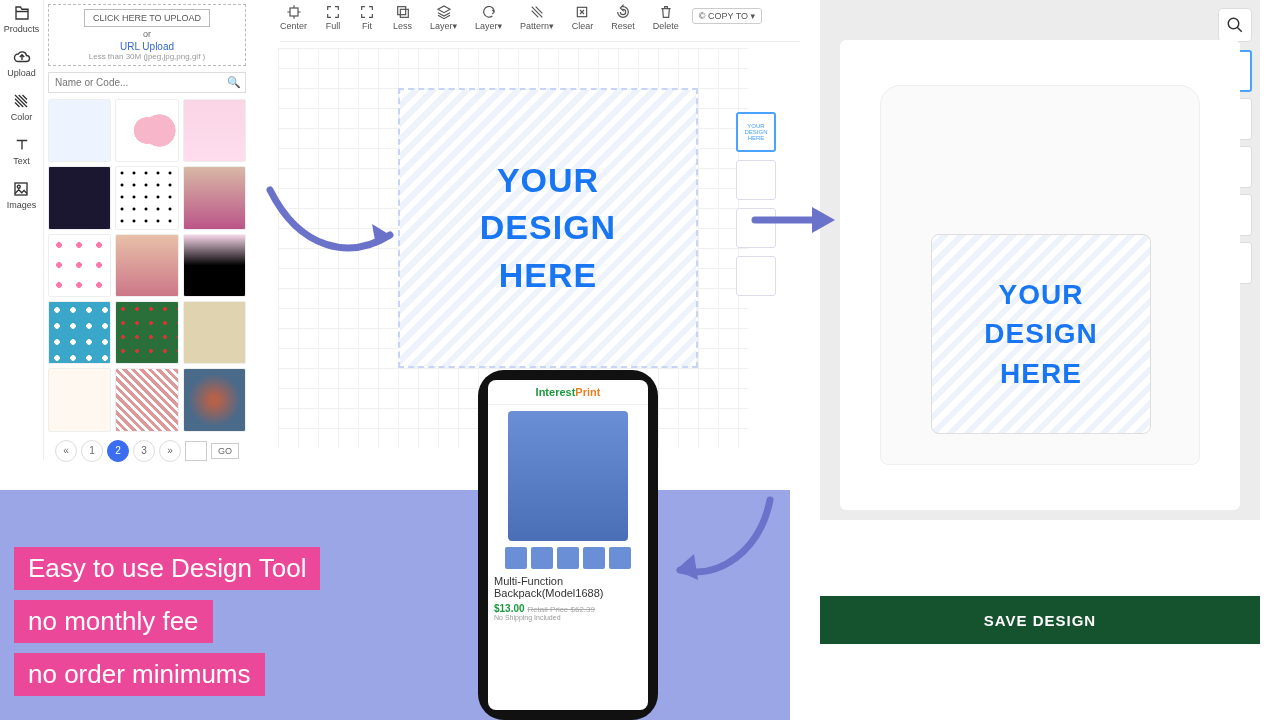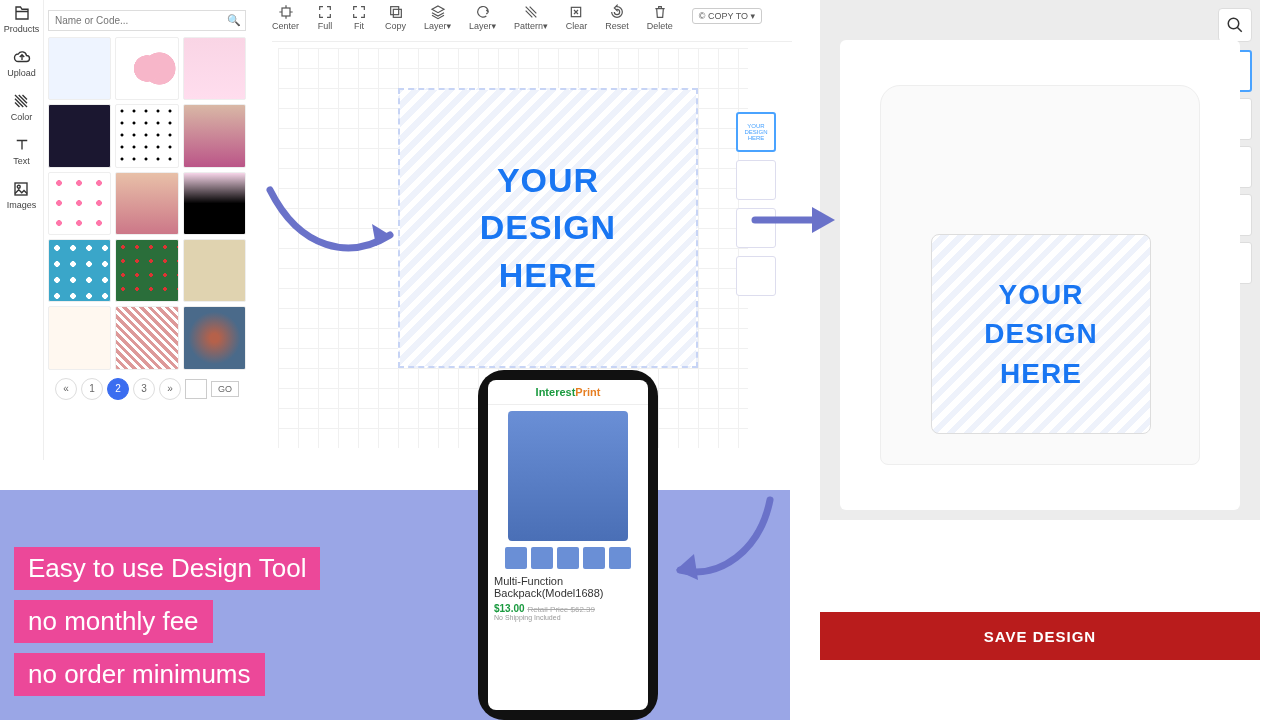--- a/index.html
+++ b/index.html
@@ -21,21 +21,21 @@
 .search-row span{width:22px;display:flex;align-items:center;justify-content:center;color:#999;font-size:11px}
 .thumbs{display:grid;grid-template-columns:repeat(3,1fr);gap:4px;margin-top:6px}
 .thumb{width:100%;aspect-ratio:1;border:1px solid #eee;border-radius:2px}
 .pager{display:flex;gap:4px;justify-content:center;align-items:center;margin-top:8px;font-size:10px}
 .pgbtn{width:22px;height:22px;border:1px solid #ddd;border-radius:50%;display:flex;align-items:center;justify-content:center;color:#666}
 .pgbtn.active{background:#3b6df0;color:#fff;border-color:#3b6df0}
 .gobtn{border:1px solid #ccc;padding:2px 6px;font-size:9px;color:#666}
 .pgin{width:22px;height:20px;border:1px solid #ccc;font-size:9px;text-align:center}
 
 
-.topbar{position:absolute;left:272px;top:0;width:520px;height:42px;display:flex;align-items:flex-start;gap:18px;padding-top:4px;border-bottom:1px solid #eee}
+.topbar{position:absolute;left:280px;top:0;width:520px;height:42px;display:flex;align-items:flex-start;gap:18px;padding-top:4px;border-bottom:1px solid #eee}
 .tbitem{display:flex;flex-direction:column;align-items:center;font-size:9px;color:#555;cursor:pointer}
 .tbitem svg{width:16px;height:16px;fill:none;stroke:#555;stroke-width:1.8;margin-bottom:1px}
 
 
 .canvas{position:absolute;left:278px;top:48px;width:470px;height:400px;background-image:linear-gradient(#f0f0f0 1px,transparent 1px),linear-gradient(90deg,#f0f0f0 1px,transparent 1px);background-size:20px 20px}
 .artboard{position:absolute;left:120px;top:40px;width:300px;height:280px;border:2px dashed #c7d4f5;background:repeating-linear-gradient(-45deg,#fff,#fff 6px,#eef2fb 6px,#eef2fb 12px);display:flex;align-items:center;justify-content:center;text-align:center}
 .design-text{color:#1976f2;font-weight:800;font-size:34px;line-height:1.4;letter-spacing:1px}
 .copyto{position:absolute;right:-14px;top:-40px;font-size:9px;border:1px solid #ccc;border-radius:3px;padding:2px 6px;color:#555;background:#fff}
 .slot-col{position:absolute;right:-28px;top:64px;width:40px;display:flex;flex-direction:column;gap:8px}
 .slot{width:40px;height:40px;border:1px solid #dde;border-radius:3px;background:#fff}
@@ -46,21 +46,21 @@
 .bagbox{position:absolute;left:20px;top:40px;width:400px;height:470px;background:#fff;border-radius:6px;display:flex;align-items:center;justify-content:center}
 .bag-placeholder{width:320px;height:380px;background:#fafafa;border:1px solid #eee;border-radius:20px 20px 8px 8px;position:relative}
 .bag-front{position:absolute;left:50px;bottom:30px;width:220px;height:200px;background:repeating-linear-gradient(-45deg,#fff,#fff 6px,#eef2fb 6px,#eef2fb 12px);border:1px solid #ddd;border-radius:8px;display:flex;align-items:center;justify-content:center;text-align:center}
 .bag-front .design-text{font-size:28px}
 .zoom{position:absolute;right:8px;top:8px;width:34px;height:34px;background:#fff;border:1px solid #ddd;border-radius:4px;display:flex;align-items:center;justify-content:center}
 .viewcol{position:absolute;right:8px;top:50px;width:42px;display:flex;flex-direction:column;gap:6px}
 .vw{width:42px;height:42px;background:#fff;border:1px solid #ddd;border-radius:3px}
 .vw.sel{border:2px solid #4aa3ff}
 
 
-.savebar{position:absolute;right:20px;bottom:60px;width:440px;height:48px;background:#b91c1c;color:#fff;font-weight:700;font-size:15px;display:flex;align-items:center;justify-content:center;letter-spacing:1px;cursor:pointer}
+.savebar{position:absolute;right:20px;bottom:76px;width:440px;height:48px;background:#14532d;color:#fff;font-weight:700;font-size:15px;display:flex;align-items:center;justify-content:center;letter-spacing:1px;cursor:pointer}
 
 
 .promo{position:absolute;left:0;bottom:0;width:790px;height:230px;background:#9aa6e6}
 .promo-lines{position:absolute;left:14px;bottom:24px;display:flex;flex-direction:column;gap:10px}
 .pline{background:#ec4899;color:#fff;font-size:26px;padding:6px 14px;display:inline-block;width:fit-content}
 
 
 .phone{position:absolute;left:478px;top:370px;width:180px;height:350px;background:#111;border-radius:26px;padding:10px;z-index:5}
 .phone-screen{width:100%;height:100%;background:#fff;border-radius:8px;overflow:hidden;display:flex;flex-direction:column;font-size:8px}
 .ph-head{text-align:center;padding:6px 4px;border-bottom:1px solid #eee}
@@ -113,20 +113,26 @@
     <svg viewBox="0 0 24 24">
         <rect x="4" y="4" width="16" height="16"></rect>
         <circle cx="9" cy="9" r="2"></circle>
         <path d="M4 18l5-5 4 4 3-3 4 4"></path>
       </svg>
     <span>Images</span>
   </div>
 </div>
 
 <div class="gallery">
+  <div class="upload-box">
+    <span class="upload-btn">CLICK HERE TO UPLOAD</span>
+    <div>or</div>
+    <a class="url-link">URL Upload</a>
+    <div class="subtext">Less than 30M (jpeg,jpg,png,gif )</div>
+  </div>
   <div class="search-row">
     <input placeholder="Name or Code..." style="">
     <span>🔍</span>
   </div>
   <div class="thumbs">
     <div class="thumb" style="background:#eef4ff"></div>
     <div class="thumb" style="background:radial-gradient(circle,#f7b6c9 30%,transparent 31%),radial-gradient(circle at 70% 50%,#f7b6c9 30%,transparent 31%),#fff"></div>
     <div class="thumb" style="background:linear-gradient(#f9d5e5,#fde)"></div>
     <div class="thumb" style="background:#1b1730;color:#fff"></div>
     <div class="thumb" style="background:radial-gradient(#000 18%,transparent 19%) 0 0/12px 12px,#fff"></div>
@@ -170,21 +176,21 @@
       <svg viewBox="0 0 24 24">
         <path d="M9 4H4v5M15 4h5v5M9 20H4v-5M15 20h5v-5"></path>
       </svg>
       <span>Fit</span>
     </div>
   <div class="tbitem">
       <svg viewBox="0 0 24 24">
         <rect x="8" y="8" width="12" height="12"></rect>
         <rect x="4" y="4" width="12" height="12"></rect>
       </svg>
-      <span>Copy</span>
+      <span>Less</span>
     </div>
   <div class="tbitem">
       <svg viewBox="0 0 24 24">
         <path d="M12 3l9 5-9 5-9-5zM3 13l9 5 9-5M3 17l9 5 9-5"></path>
       </svg>
       <span>Layer▾</span>
     </div>
   <div class="tbitem">
       <svg viewBox="0 0 24 24">
         <path d="M20 12a8 8 0 10-3 6M20 12l-3-3M20 12l-3 3"></path>

